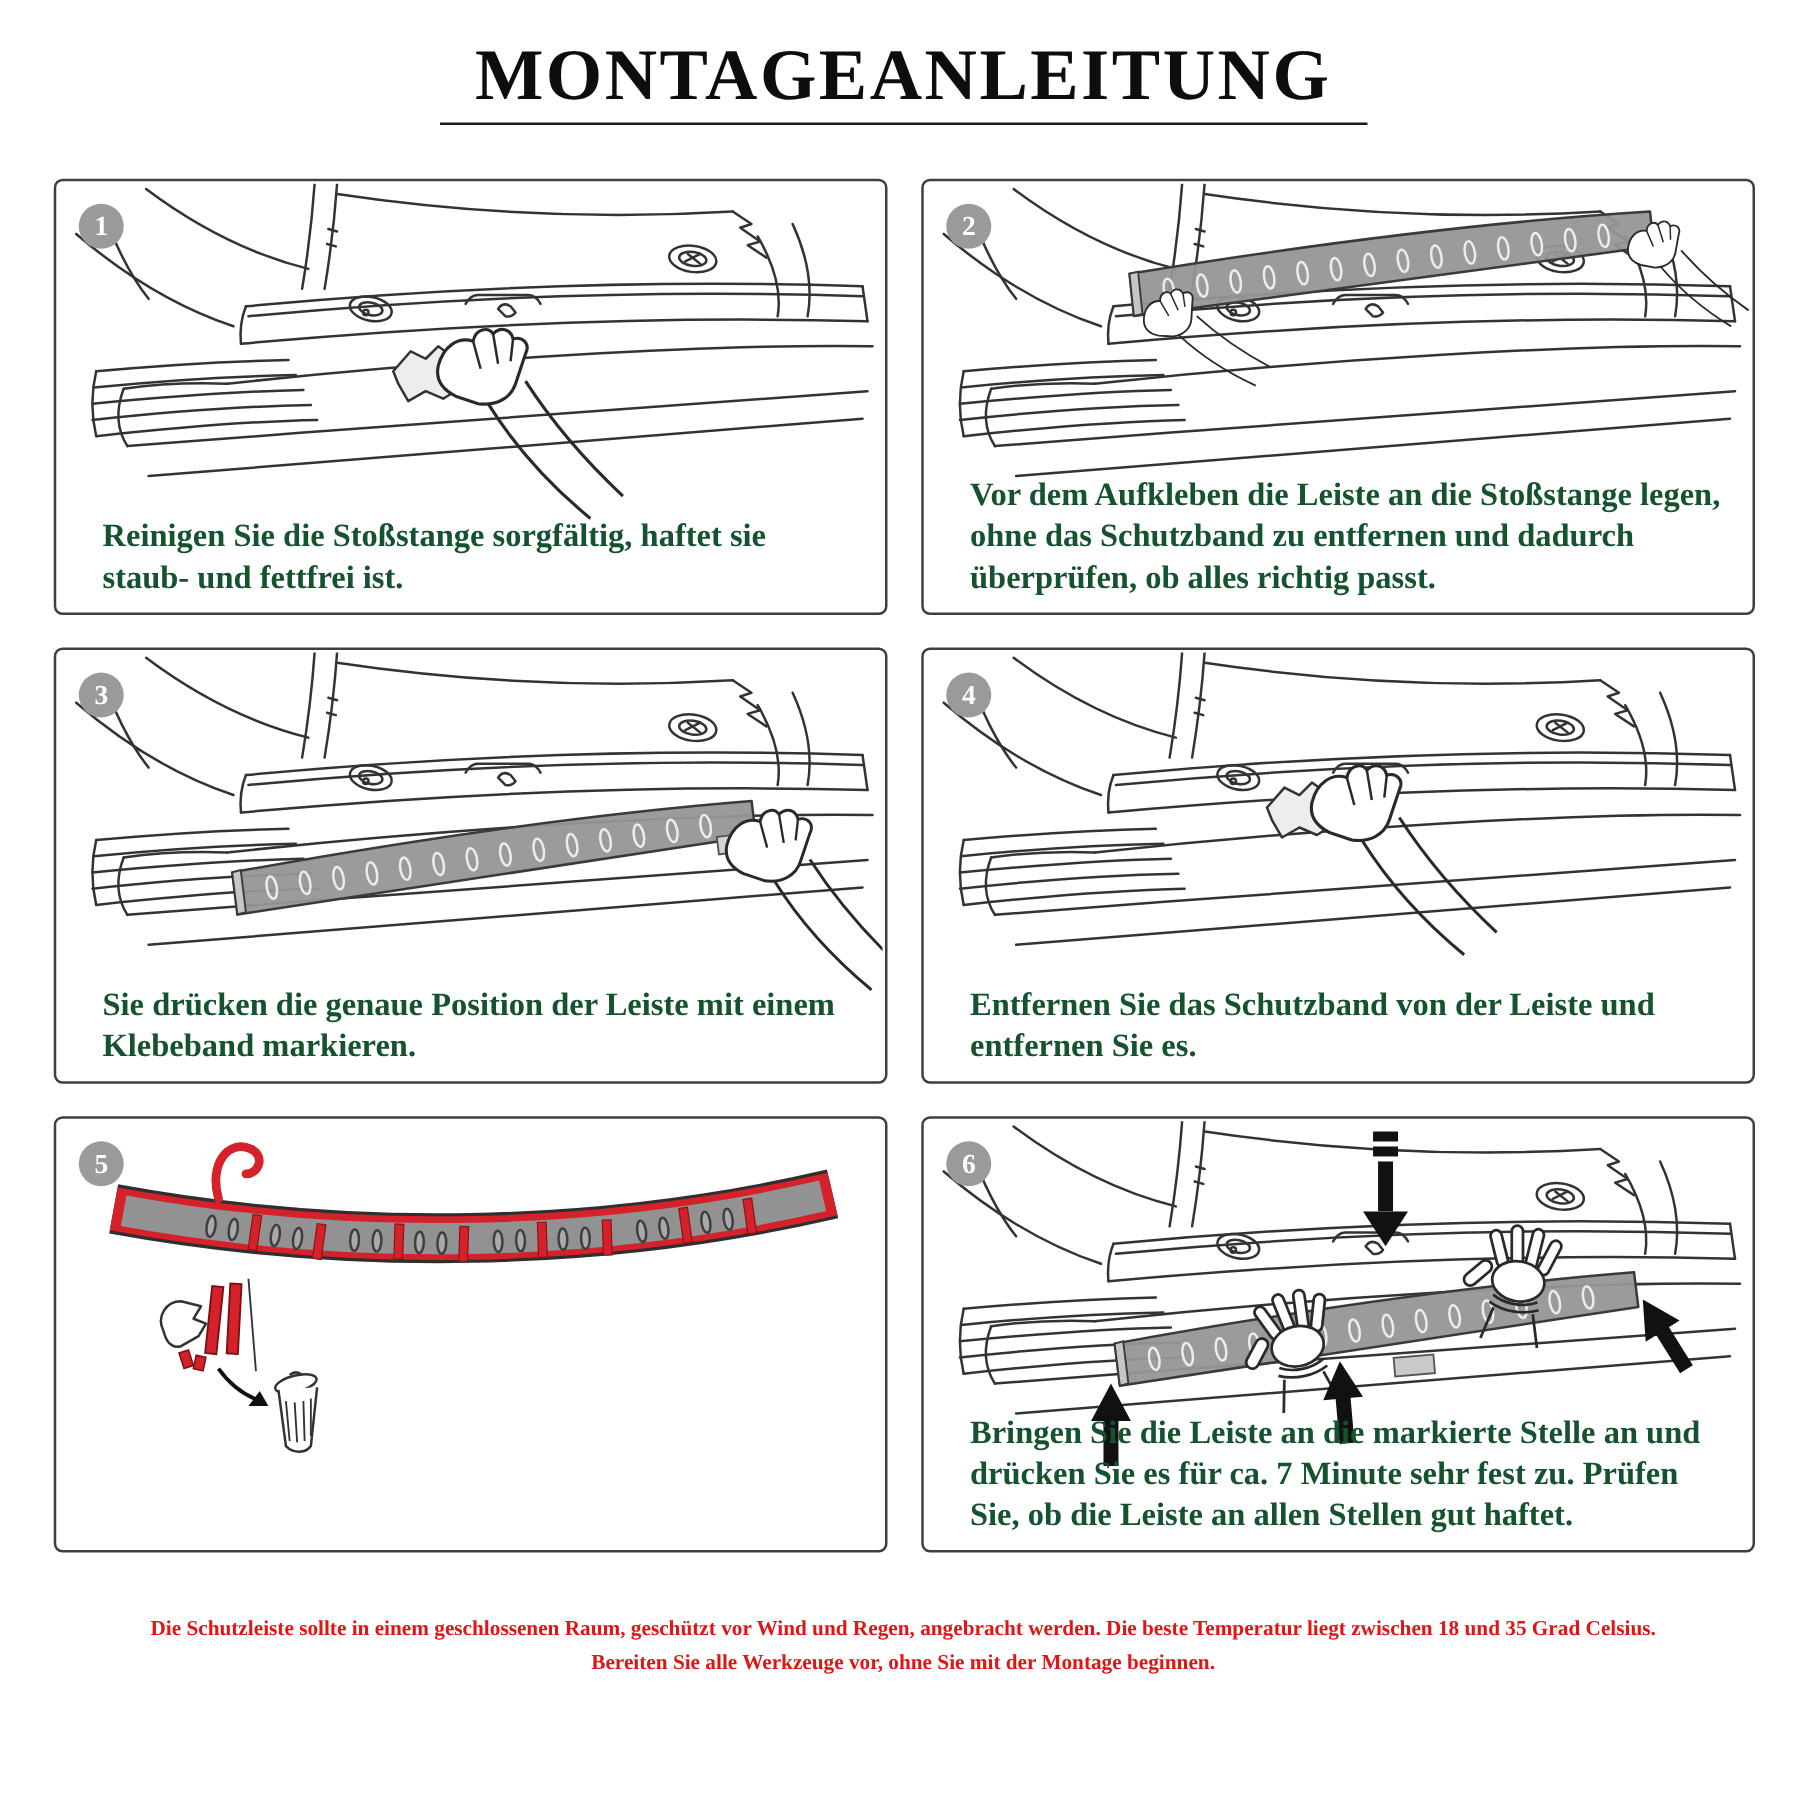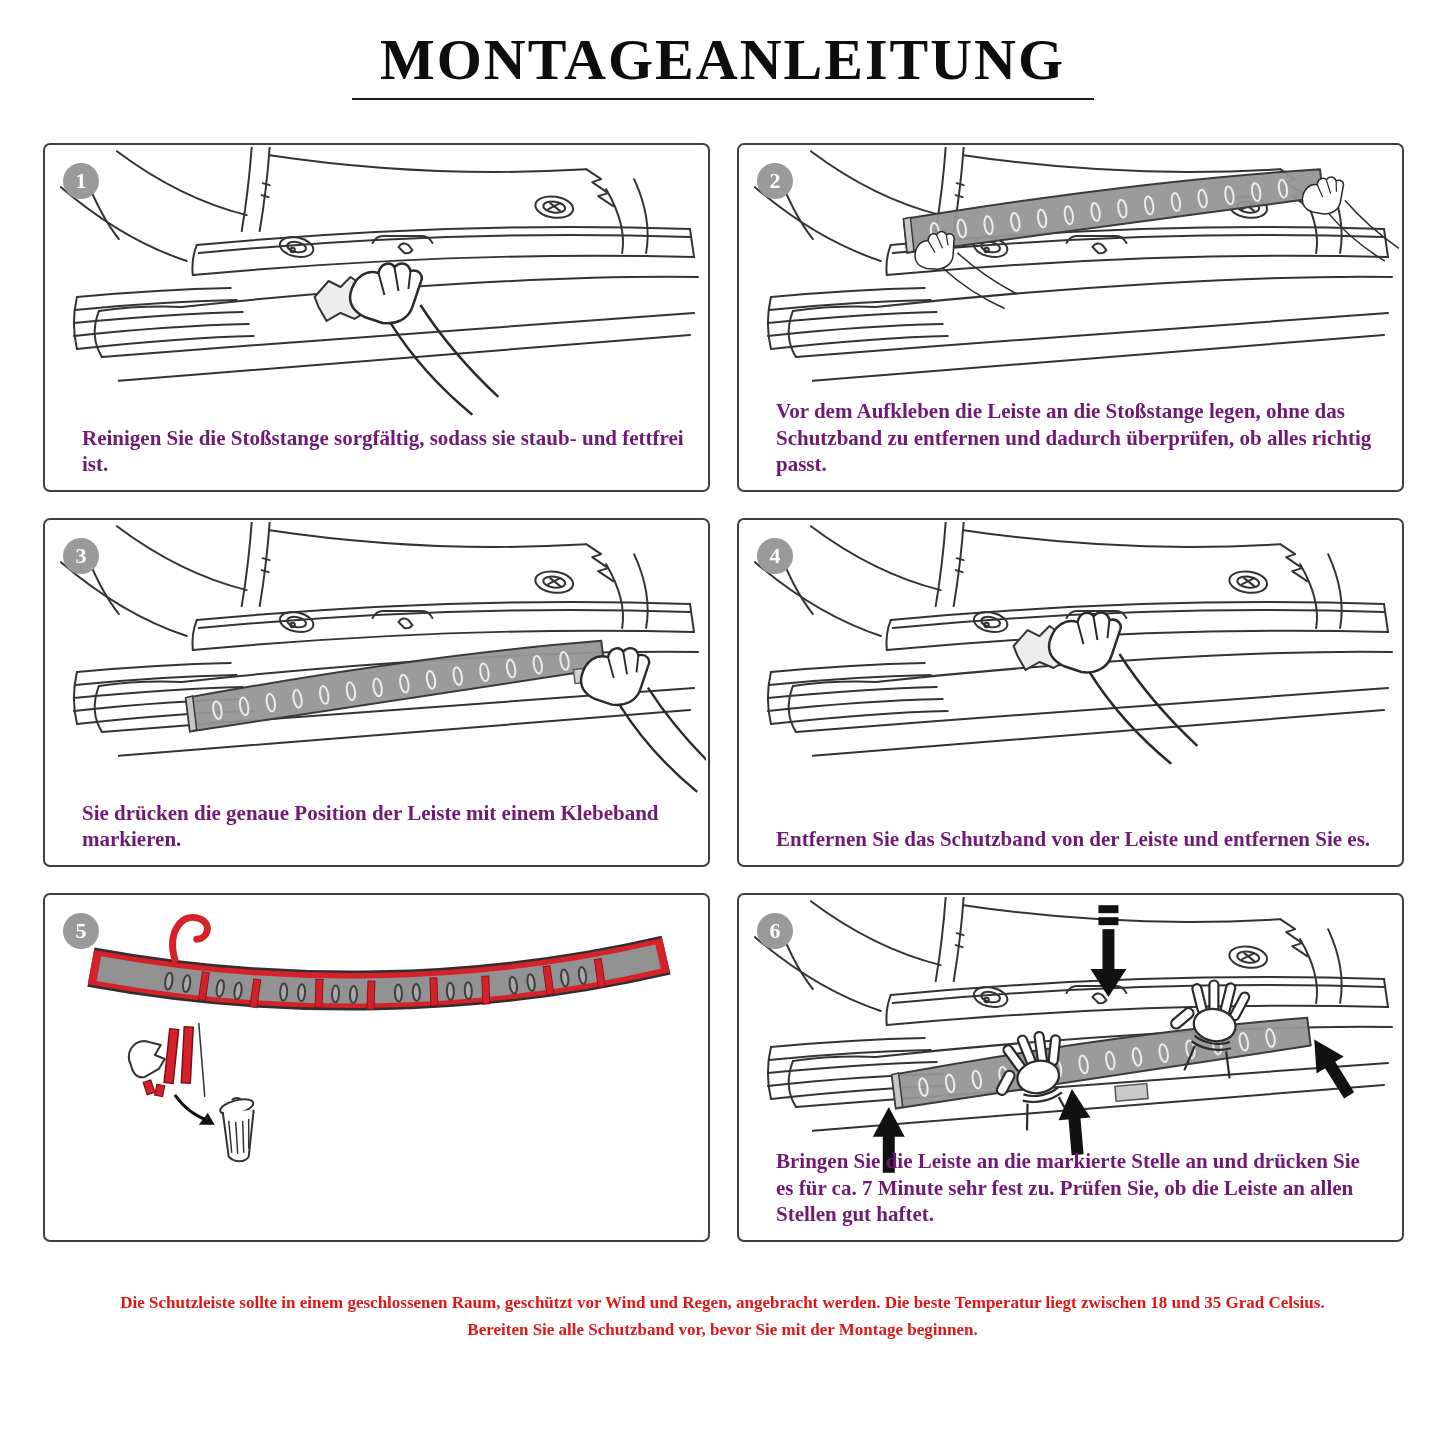--- a/index.html
+++ b/index.html
@@ -21,21 +21,21 @@
   .p3{left:43px;top:518px;}  .p4{left:737px;top:518px;}
   .p5{left:43px;top:893px;}  .p6{left:737px;top:893px;}
   .badge{
     position:absolute;left:18px;top:18px;width:36px;height:36px;border-radius:50%;
     background:#9a9a9a;color:#ffffff;font-size:22px;font-weight:bold;
     text-align:center;line-height:36px;z-index:3;
   }
   .art{position:absolute;left:2px;top:2px;width:659px;height:282px;z-index:1;}
   .caption{
     position:absolute;left:37px;right:24px;bottom:12px;z-index:2;
-    font-size:21px;font-weight:bold;color:#701a75;line-height:1.27;
+    font-size:26px;font-weight:bold;color:#14532d;line-height:1.27;
   }
   .notes{position:absolute;left:0;width:100%;text-align:center;font-weight:bold;color:#e01515;}
   .note-1{top:1320px;font-size:17px;}
   .note-2{top:1291px;font-size:17px;line-height:1.45;padding:0 52px;box-sizing:border-box;}
   svg{display:block;}
   .lineart{stroke:#333333;stroke-width:2;fill:none;stroke-linecap:round;stroke-linejoin:round;}
 </style>
 </head>
 <body>
 
@@ -147,21 +147,21 @@
     <h1 class="doc-title">MONTAGEANLEITUNG</h1>
     <div class="title-underline"></div>
   </div>
 
   <div class="panel p1">
     <div class="badge">1</div>
     <svg class="art" viewBox="0 0 660 282">
       <use href="#car-base"></use>
       <use href="#hand-cloth" transform="translate(330,150)"></use>
     </svg>
-    <div class="caption">Reinigen Sie die Stoßstange sorgfältig, sodass sie staub- und fettfrei ist.</div>
+    <div class="caption">Reinigen Sie die Stoßstange sorgfältig, haftet sie staub- und fettfrei ist.</div>
   </div>
 
   <div class="panel p2">
     <div class="badge">2</div>
     <svg class="art" viewBox="0 0 660 282">
       <use href="#car-base"></use>
       <use href="#overlay-strip" transform="translate(162,64) rotate(-6)"></use>
       <use href="#hand-plain" transform="translate(190,108) scale(0.6) rotate(-15)"></use>
       <use href="#hand-plain" transform="translate(578,52) scale(0.6) rotate(-8)"></use>
     </svg>
@@ -234,16 +234,16 @@
       </g>
       <use href="#press-hand" transform="translate(298,182) rotate(-12)"></use>
       <use href="#press-hand" transform="translate(474,130) rotate(10)"></use>
       <use href="#up-arrow" transform="translate(148,240)"></use>
       <use href="#up-arrow" transform="translate(334,222) rotate(-5)"></use>
       <use href="#up-arrow" transform="translate(590,168) rotate(-32)"></use>
     </svg>
     <div class="caption">Bringen Sie die Leiste an die markierte Stelle an und drücken Sie es für ca. 7 Minute sehr fest zu. Prüfen Sie, ob die Leiste an allen Stellen gut haftet.</div>
   </div>
 
-  <div class="notes note-1">Bereiten Sie alle Schutzband vor, bevor Sie mit der Montage beginnen.</div>
+  <div class="notes note-1">Bereiten Sie alle Werkzeuge vor, ohne Sie mit der Montage beginnen.</div>
   <div class="notes note-2">Die Schutzleiste sollte in einem geschlossenen Raum, geschützt vor Wind und Regen, angebracht werden. Die beste Temperatur liegt zwischen 18 und 35 Grad Celsius.</div>
 
 </div>
 
 </body></html>

